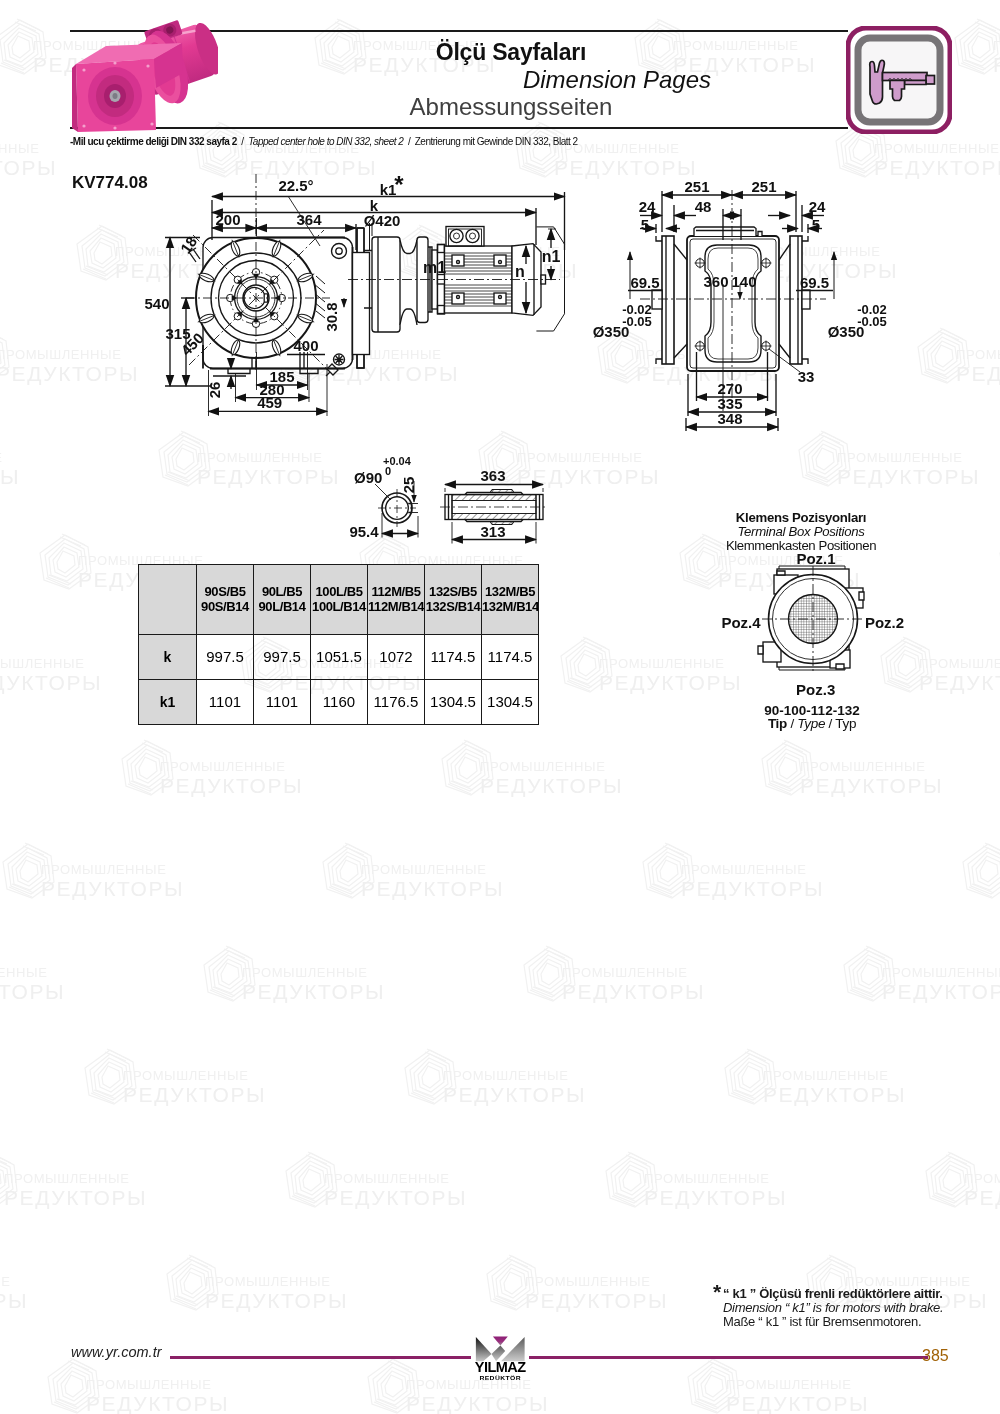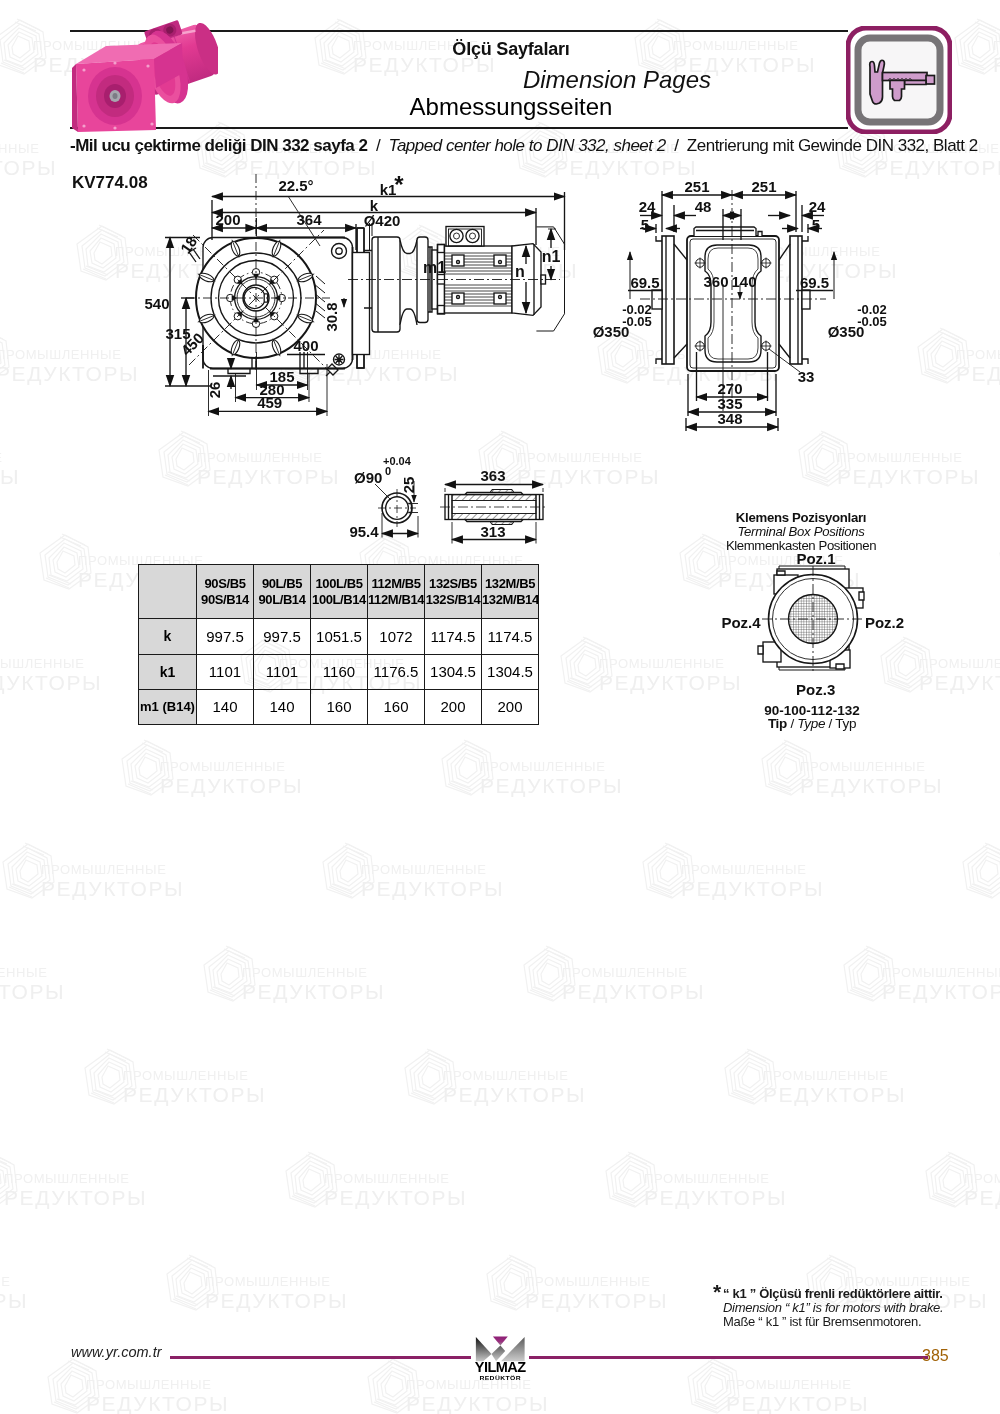--- a/index.html
+++ b/index.html
@@ -79,27 +79,27 @@
 <use href="#wmu" x="803" y="1254"></use>
 <use href="#wmu" x="44" y="1357"></use>
 <use href="#wmu" x="364" y="1357"></use>
 <use href="#wmu" x="684" y="1357"></use>
 </svg>
 
 <div class="abs" style="left:70px;top:30px;width:778px;height:2.2px;background:#1a1a1a"></div>
 
 <div class="abs" style="left:70px;top:127px;width:778px;height:2.2px;background:#1a1a1a"></div>
 
-<div class="abs b" style="left:311px;top:39px;width:400px;text-align:center;font-size:18px;letter-spacing:-0.2px;color:#111">Ölçü Sayfaları</div>
+<div class="abs b" style="left:311px;top:39px;width:400px;text-align:center;font-size:23px;letter-spacing:-0.2px;color:#111">Ölçü Sayfaları</div>
 
 <div class="abs i" style="left:311px;top:65.5px;width:400px;text-align:right;font-size:24px;color:#111">Dimension Pages</div>
 
-<div class="abs" style="left:311px;top:93px;width:400px;text-align:center;font-size:24px;color:#000000">Abmessungsseiten</div>
-
-<div class="abs" style="left:70px;top:135.5px;font-size:17px;letter-spacing:-0.5px;color:#111;white-space:nowrap"><span class="b">-Mil ucu çektirme deliği DIN 332 sayfa 2</span>&nbsp; /&nbsp; <span class="i">Tapped center hole to DIN 332, sheet 2</span>&nbsp; / &nbsp;Zentrierung mit Gewinde DIN 332, Blatt 2</div>
+<div class="abs" style="left:311px;top:93px;width:400px;text-align:center;font-size:24px;color:#404040">Abmessungsseiten</div>
+
+<div class="abs" style="left:70px;top:135.5px;font-size:10px;letter-spacing:-0.5px;color:#111;white-space:nowrap"><span class="b">-Mil ucu çektirme deliği DIN 332 sayfa 2</span>&nbsp; /&nbsp; <span class="i">Tapped center hole to DIN 332, sheet 2</span>&nbsp; / &nbsp;Zentrierung mit Gewinde DIN 332, Blatt 2</div>
 
 <svg class="abs" style="left:846px;top:26px" width="106" height="108" viewBox="0 0 106 108">
   <rect x="2" y="2" width="102" height="104" rx="18" fill="#ffffff" stroke="#8d1f62" stroke-width="5"></rect>
   <rect x="12" y="12" width="82" height="84" rx="12" fill="#f7f6f7" stroke="#777477" stroke-width="7"></rect>
   <g stroke="#1a1a1a" stroke-width="1.7" fill="#cf9ccb">
     <path d="M24,47 L24,41 Q23,35.5 26,35.5 Q28.2,35.5 28.5,40 L29,46 L31.5,46 L33.5,37 Q35,33 37.5,34.8 Q39,36.2 38,40 L36.5,47 L36.5,71 Q36.5,75 33.5,77 L30.5,78 Q27,78 26.2,74.5 L24,68 Z"></path>
     <rect x="36.5" y="46.5" width="44.5" height="8"></rect>
     <rect x="80" y="49.5" width="8.5" height="8.5"></rect>
     <path d="M58.5,54.5 L80,54.5 L80,58.5 L58.5,58.5 Z"></path>
     <path d="M44,54.5 L44,63 L46.5,63 L46.5,70.5 Q46.5,73 48.5,74.5 L53.5,74.5 Q55.5,73 55.5,70.5 L55.5,63 L58.5,63 L58.5,54.5 Z"></path>
@@ -660,29 +660,20 @@
 </tr>
 <tr style="height:24px;font-size:15px">
 <td class="b" style="background:#d8d8d8;font-size:14px">k1</td>
 <td>1101</td>
         <td>1101</td>
         <td>1160</td>
         <td>1176.5</td>
         <td>1304.5</td>
         <td>1304.5</td>
 </tr>
-<tr style="height:24px;font-size:15px">
-<td class="b" style="background:#d8d8d8;font-size:13px">m1 (B14)</td>
-<td>140</td>
-        <td>140</td>
-        <td>160</td>
-        <td>160</td>
-        <td>200</td>
-        <td>200</td>
-</tr>
 </tbody>
   </table>
 
 <div class="abs" style="left:713px;top:1287px;width:280px;font-size:13px;letter-spacing:-0.3px;color:#1a1a1a;line-height:14.2px;white-space:nowrap">
 <span class="b" style="font-size:21px;position:absolute;left:0;top:-2px">*</span>
 <div style="margin-left:10px"><span class="b">“ k1 ” Ölçüsü frenli redüktörlere aittir.</span><br>
 <span class="i">Dimension “ k1” is for motors with brake.</span><br>
 Maße “ k1 ” ist für Bremsenmotoren.</div>
 </div>
 

